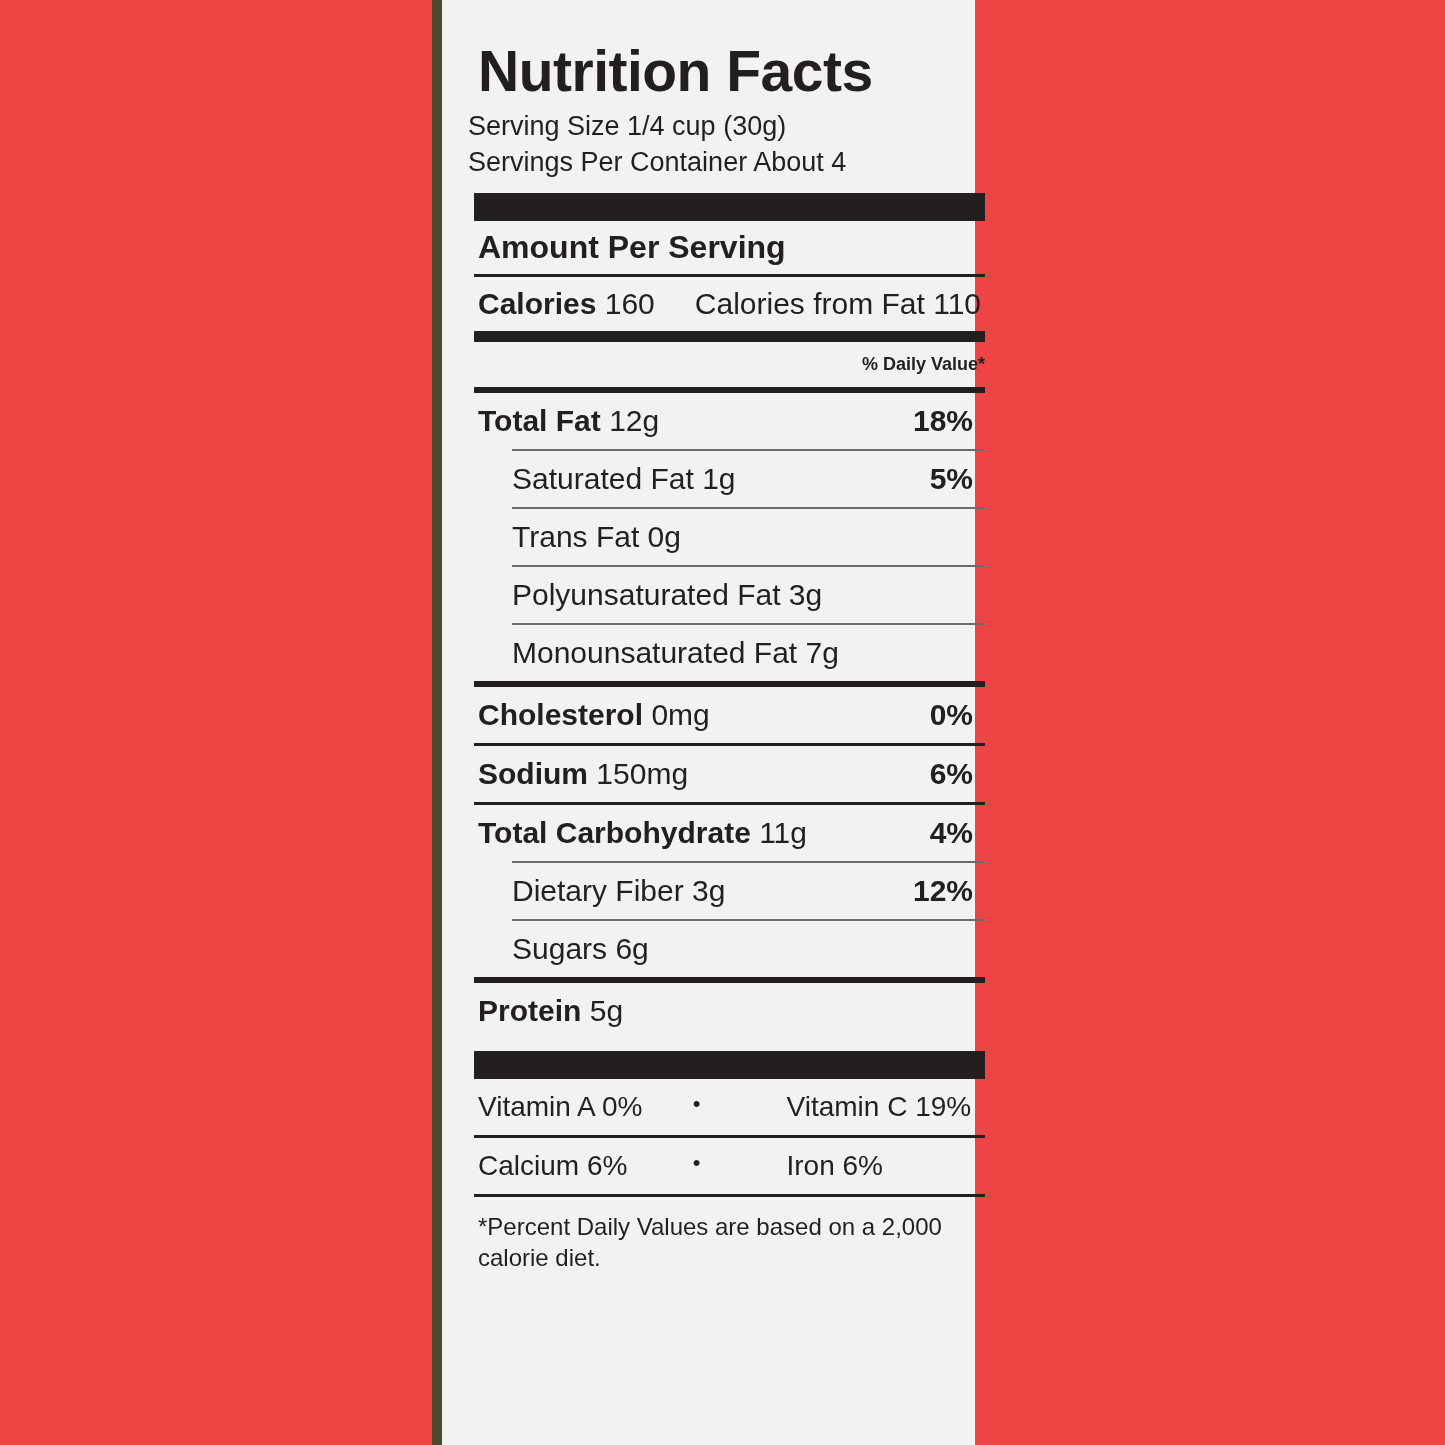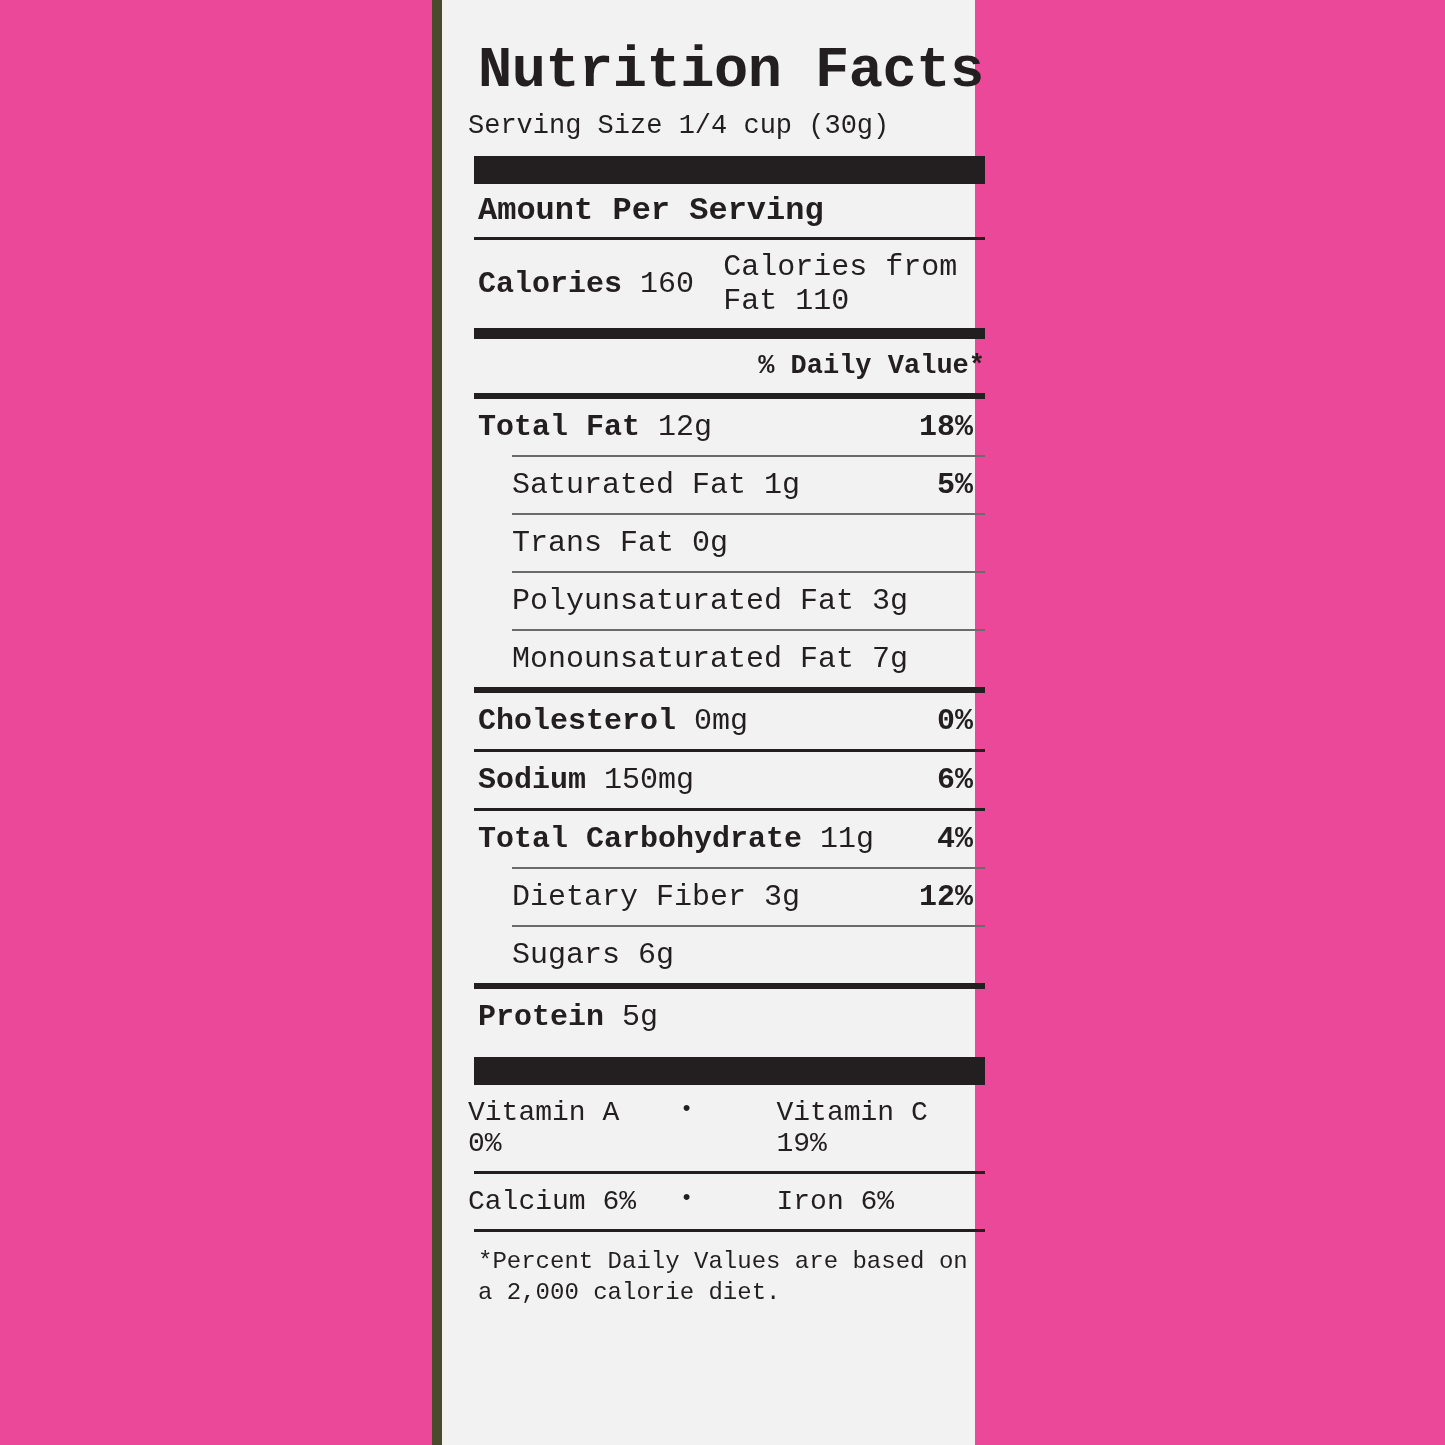--- a/index.html
+++ b/index.html
@@ -12,22 +12,21 @@
     height: 1445px;
     font-family: "Liberation Sans", sans-serif;
     position: relative;
     overflow: hidden;
   }
 
   
   #page {
     position: absolute;
     inset: 0;
-    background: #ec4899;
-    font-family: Liberation Mono, monospace;
+    background: #ef4444;
   }
 
   
   .edge-strip {
     position: absolute;
     left: 432px;
     top: 0;
     width: 10px;
     height: 1445px;
     background: #4a4a2c;
@@ -106,21 +105,21 @@
     display: flex;
     align-items: center;
     margin: 10px 0 10px 18px;
     font-size: 30px;
   }
   .calories-row .b { font-weight: bold; }
   .calories-row .gap { width: 40px; }
 
   .dv-row {
     text-align: right;
-    font-size: 27px;
+    font-size: 18px;
     font-weight: bold;
     margin: 12px 3px 12px 0;
     width: 511px;
     margin-left: 14px;
   }
 
   .nrow {
     display: flex;
     justify-content: space-between;
     align-items: baseline;
@@ -134,21 +133,21 @@
   .nrow .pct { font-weight: bold; padding-right: 12px; text-align: center; }
 
   .nrow.indent { margin-left: 52px; width: 473px; }
   .nrow.indent .name { padding-left: 0; }
 
   .vit-row {
     display: flex;
     font-size: 28px;
     padding: 12px 0;
     width: 511px;
-    margin-left: 4px;
+    margin-left: 14px;
     justify-content: flex-end;
   }
   .vit-row .cell {
     flex: 1;
     text-align: left;
     padding-left: 4px;
   }
   .vit-row .cell.second { padding-left: 70px; }
   .vit-row .dot {
     width: 40px;
@@ -169,20 +168,21 @@
 <div id="page">
 
   <div class="edge-strip"></div>
   <div class="panel"></div>
 
   <div class="label">
 
     <div class="nf-title">Nutrition Facts</div>
 
     <div class="serving-line">Serving Size 1/4 cup (30g)</div>
+    <div class="serving-line">Servings Per Container About 4</div>
 
     <div class="bar-thick"></div>
 
     <div class="amount-per">Amount Per Serving</div>
 
     <div class="rule"></div>
 
     <div class="calories-row">
       <span class="b">Calories</span>
       <span>&nbsp;</span>

